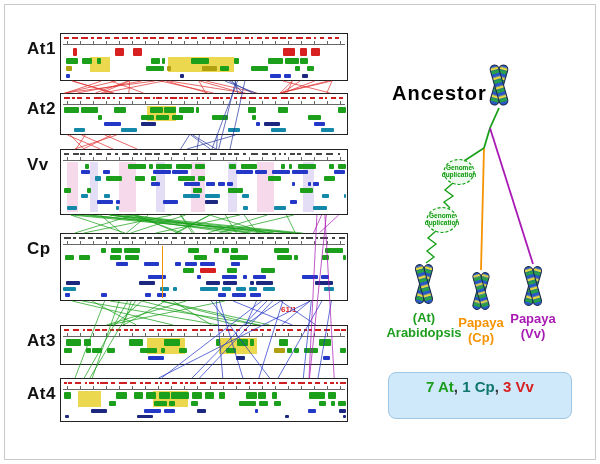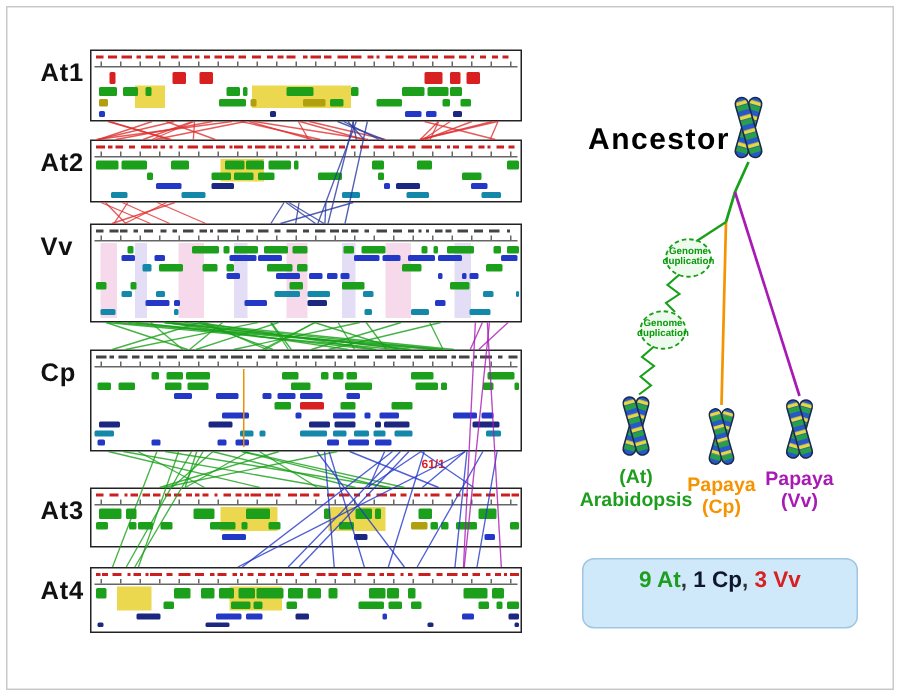--- a/index.html
+++ b/index.html
@@ -837,14 +837,14 @@
 <div class="leaf-label" style="left: 451px; top: 316px; width: 60px; color: rgb(245, 147, 0);">
   <div>Papaya</div>
   <div>(Cp)</div>
 </div>
 <div class="leaf-label" style="left: 503px; top: 312px; width: 60px; color: rgb(168, 26, 180);">
   <div>Papaya</div>
   <div>(Vv)</div>
 </div>
 
 <div class="summary" style="background: rgb(207, 232, 250);">
-  <div class="summary-counts" id="summary-parts"><span style="color: rgb(30, 158, 30);">9 At</span><span style="color: rgb(51, 51, 51);">, </span><span style="color: #0f172a;">1 Cp</span><span style="color: rgb(51, 51, 51);">, </span><span style="color: rgb(216, 32, 32);">3 Vv</span></div>
+  <div class="summary-counts" id="summary-parts"><span style="color: rgb(30, 158, 30);">7 At</span><span style="color: rgb(51, 51, 51);">, </span><span style="color: #0f766e;">1 Cp</span><span style="color: rgb(51, 51, 51);">, </span><span style="color: rgb(216, 32, 32);">3 Vv</span></div>
 </div>
 
 </body></html>

